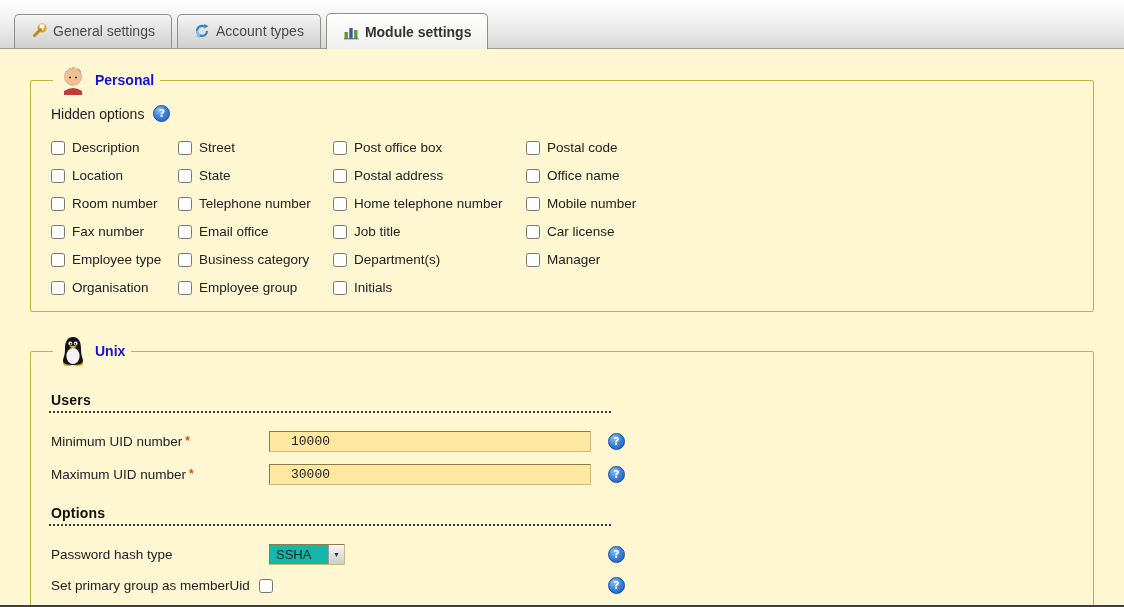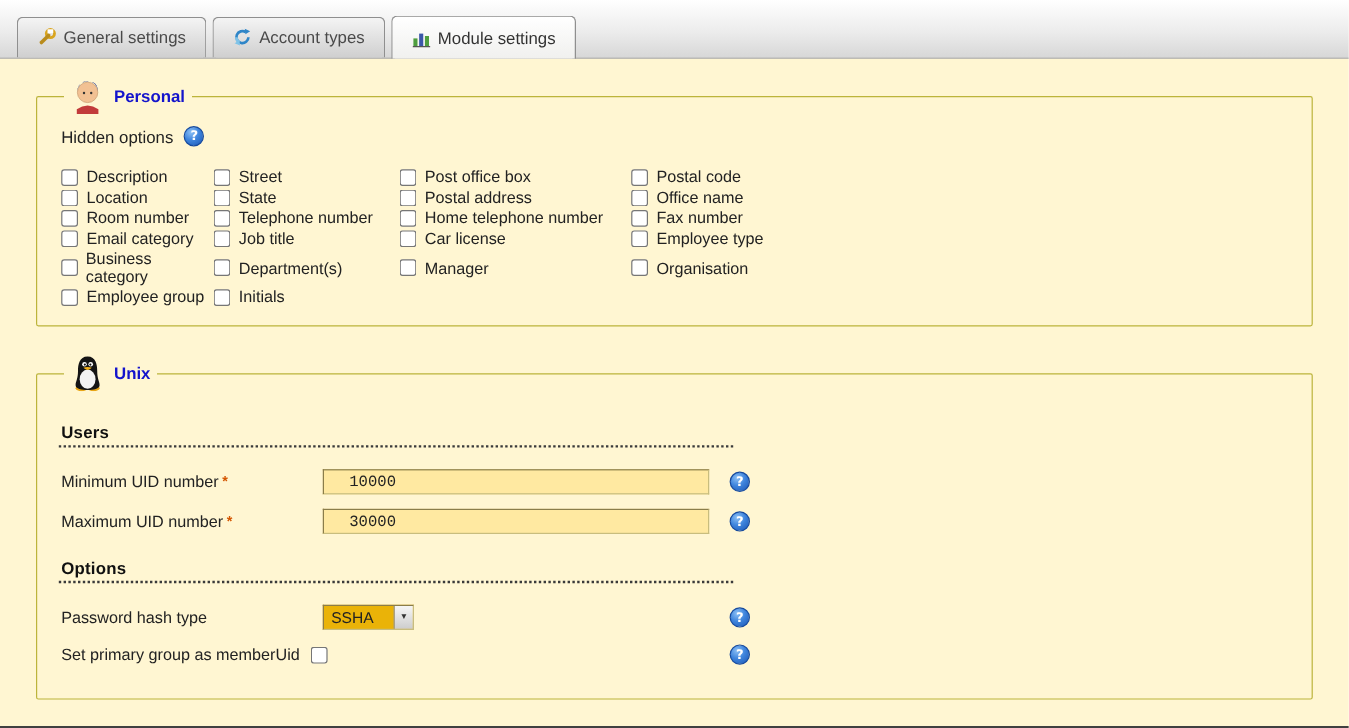--- a/index.html
+++ b/index.html
@@ -29,20 +29,21 @@
     background:linear-gradient(180deg,#f4f4f4,#cfcfcf);
     margin-right:5px;
     color:#4a4a4a; font-size:14px;
     cursor:pointer; white-space:nowrap;
   }
   .tab.active {
     background:linear-gradient(180deg,#ffffff,#f0f0ee);
     position:relative; top:1px;
     padding-top:10px;
     color:#333;
+    font-weight:bold;
   }
   .tab-icon { width:16px; height:16px; flex:0 0 auto; }
 
   
   .content {
     flex:1 1 auto;
     background:#fff6d2;
     border-bottom:2px solid #404040;
     padding:16px 30px 0;
     overflow:hidden;
@@ -63,21 +64,21 @@
   .section-icon { width:28px; height:30px; }
 
   
   .hidden-options-row {
     display:flex; align-items:center; gap:9px;
     margin:6px 0 18px 2px; font-size:14px; color:#222;
   }
   .checkbox-grid {
     display:grid;
     grid-template-columns:127px 155px 193px 220px;
-    row-gap:2px;
+    row-gap:13px;
     margin-left:2px;
   }
   .cb-item { display:flex; align-items:center; gap:7px; color:#222; font-size:13.5px; }
   input[type=checkbox] {
     width:14px; height:14px; margin:0;
     accent-color:#fff;
     cursor:pointer;
   }
 
   
@@ -114,21 +115,21 @@
     display:flex; align-items:center; justify-content:center;
     justify-self:end; cursor:pointer;
     border:1px solid #164a9e;
     font-family:"DejaVu Sans", sans-serif;
   }
   .select-box {
     display:inline-flex; align-items:stretch;
     width:76px; height:21px;
     border:1px solid;
     border-color:#8a7d4a #c8bd7e #c8bd7e #8a7d4a;
-    background:#eab308;
+    background:#14b8a6;
     cursor:pointer;
   }
   .select-value { flex:1; padding:2px 6px; font-size:13px; color:#222; }
   .select-arrow {
     width:16px;
     background:linear-gradient(180deg,#f6f6f6,#cdcdcd);
     border-left:1px solid #9a9a9a;
     display:flex; align-items:center; justify-content:center;
     font-size:7px; color:#333;
   }
@@ -230,28 +231,32 @@
           <span>Room number</span>
         </label>
       <label class="cb-item">
           <input type="checkbox" style="">
           <span>Telephone number</span>
         </label>
       <label class="cb-item">
           <input type="checkbox" style="">
           <span>Home telephone number</span>
         </label>
+      <label class="cb-item">
+          <input type="checkbox" style="">
+          <span>Mobile number</span>
+        </label>
 
       <label class="cb-item">
           <input type="checkbox" style="">
           <span>Fax number</span>
         </label>
       <label class="cb-item">
           <input type="checkbox" style="">
-          <span>Email category</span>
+          <span>Email office</span>
         </label>
       <label class="cb-item">
           <input type="checkbox" style="">
           <span>Job title</span>
         </label>
       <label class="cb-item">
           <input type="checkbox" style="">
           <span>Car license</span>
         </label>
 

